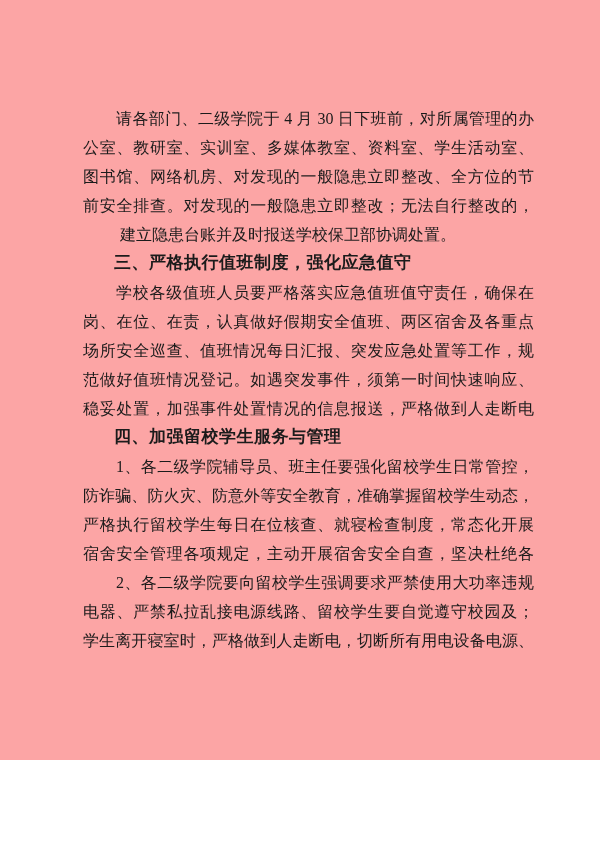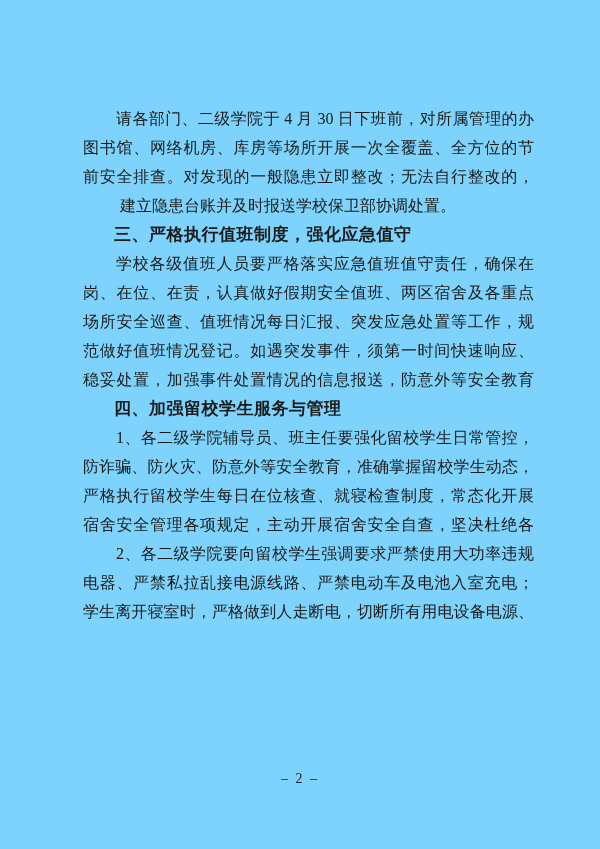--- a/index.html
+++ b/index.html
@@ -3,22 +3,22 @@
 <meta charset="utf-8">
 <style>
   html, body {
     margin: 0;
     padding: 0;
     background: #ffffff;
   }
   .page {
     position: relative;
     width: 600px;
-    height: 849px;
-    background: #7dd3fc;
+    height: 760px;
+    background: #fca5a5;
     overflow: hidden;
     color: #1b1b1b;
     font-family: "Liberation Serif", "DejaVu Serif", serif;
   }
   .content {
     position: absolute;
     left: 83px;
     top: 104px;
     width: 451px;
   }
@@ -39,21 +39,21 @@
     text-align-last: left;
     margin-left: 37px;
     -moz-text-align-last: left;
   }
   .heading {
     font-size: 17px;
     line-height: 29px;
     height: 29px;
     font-weight: bold;
     text-indent: 31px;
-    font-family: Liberation Serif, serif;
+    font-family: Liberation Mono, monospace;
     letter-spacing: 0.5px;
     overflow: hidden;
   }
   .page-number {
     position: absolute;
     top: 770px;
     left: 0;
     width: 100%;
     text-align: center;
     font-size: 14px;
@@ -63,46 +63,47 @@
   }
 </style>
 </head>
 <body>
 
 <div class="page">
   <div class="content">
 
     <div class="para">
       <div class="bodyline indent">请各部门、二级学院于 4 月 30 日下班前，对所属管理的办</div>
-      <div class="bodyline">图书馆、网络机房、库房等场所开展一次全覆盖、全方位的节</div>
+      <div class="bodyline">公室、教研室、实训室、多媒体教室、资料室、学生活动室、</div>
+      <div class="bodyline">图书馆、网络机房、对发现的一般隐患立即整改、全方位的节</div>
       <div class="bodyline">前安全排查。对发现的一般隐患立即整改；无法自行整改的，</div>
       <div class="bodyline last">建立隐患台账并及时报送学校保卫部协调处置。</div>
     </div>
 
     <div class="heading">三、严格执行值班制度，强化应急值守</div>
 
     <div class="para">
       <div class="bodyline indent">学校各级值班人员要严格落实应急值班值守责任，确保在</div>
       <div class="bodyline">岗、在位、在责，认真做好假期安全值班、两区宿舍及各重点</div>
       <div class="bodyline">场所安全巡查、值班情况每日汇报、突发应急处置等工作，规</div>
       <div class="bodyline">范做好值班情况登记。如遇突发事件，须第一时间快速响应、</div>
-      <div class="bodyline">稳妥处置，加强事件处置情况的信息报送，防意外等安全教育</div>
+      <div class="bodyline">稳妥处置，加强事件处置情况的信息报送，严格做到人走断电</div>
     </div>
 
     <div class="heading">四、加强留校学生服务与管理</div>
 
     <div class="para">
       <div class="bodyline indent">1、各二级学院辅导员、班主任要强化留校学生日常管控，</div>
       <div class="bodyline">防诈骗、防火灾、防意外等安全教育，准确掌握留校学生动态，</div>
       <div class="bodyline">严格执行留校学生每日在位核查、就寝检查制度，常态化开展</div>
       <div class="bodyline">宿舍安全管理各项规定，主动开展宿舍安全自查，坚决杜绝各</div>
     </div>
 
     <div class="para">
       <div class="bodyline indent">2、各二级学院要向留校学生强调要求严禁使用大功率违规</div>
-      <div class="bodyline">电器、严禁私拉乱接电源线路、严禁电动车及电池入室充电；</div>
+      <div class="bodyline">电器、严禁私拉乱接电源线路、留校学生要自觉遵守校园及；</div>
       <div class="bodyline">学生离开寝室时，严格做到人走断电，切断所有用电设备电源、</div>
     </div>
 
   </div>
 
   <div class="page-number">– 2 –</div>
 </div>
 
 </body></html>

